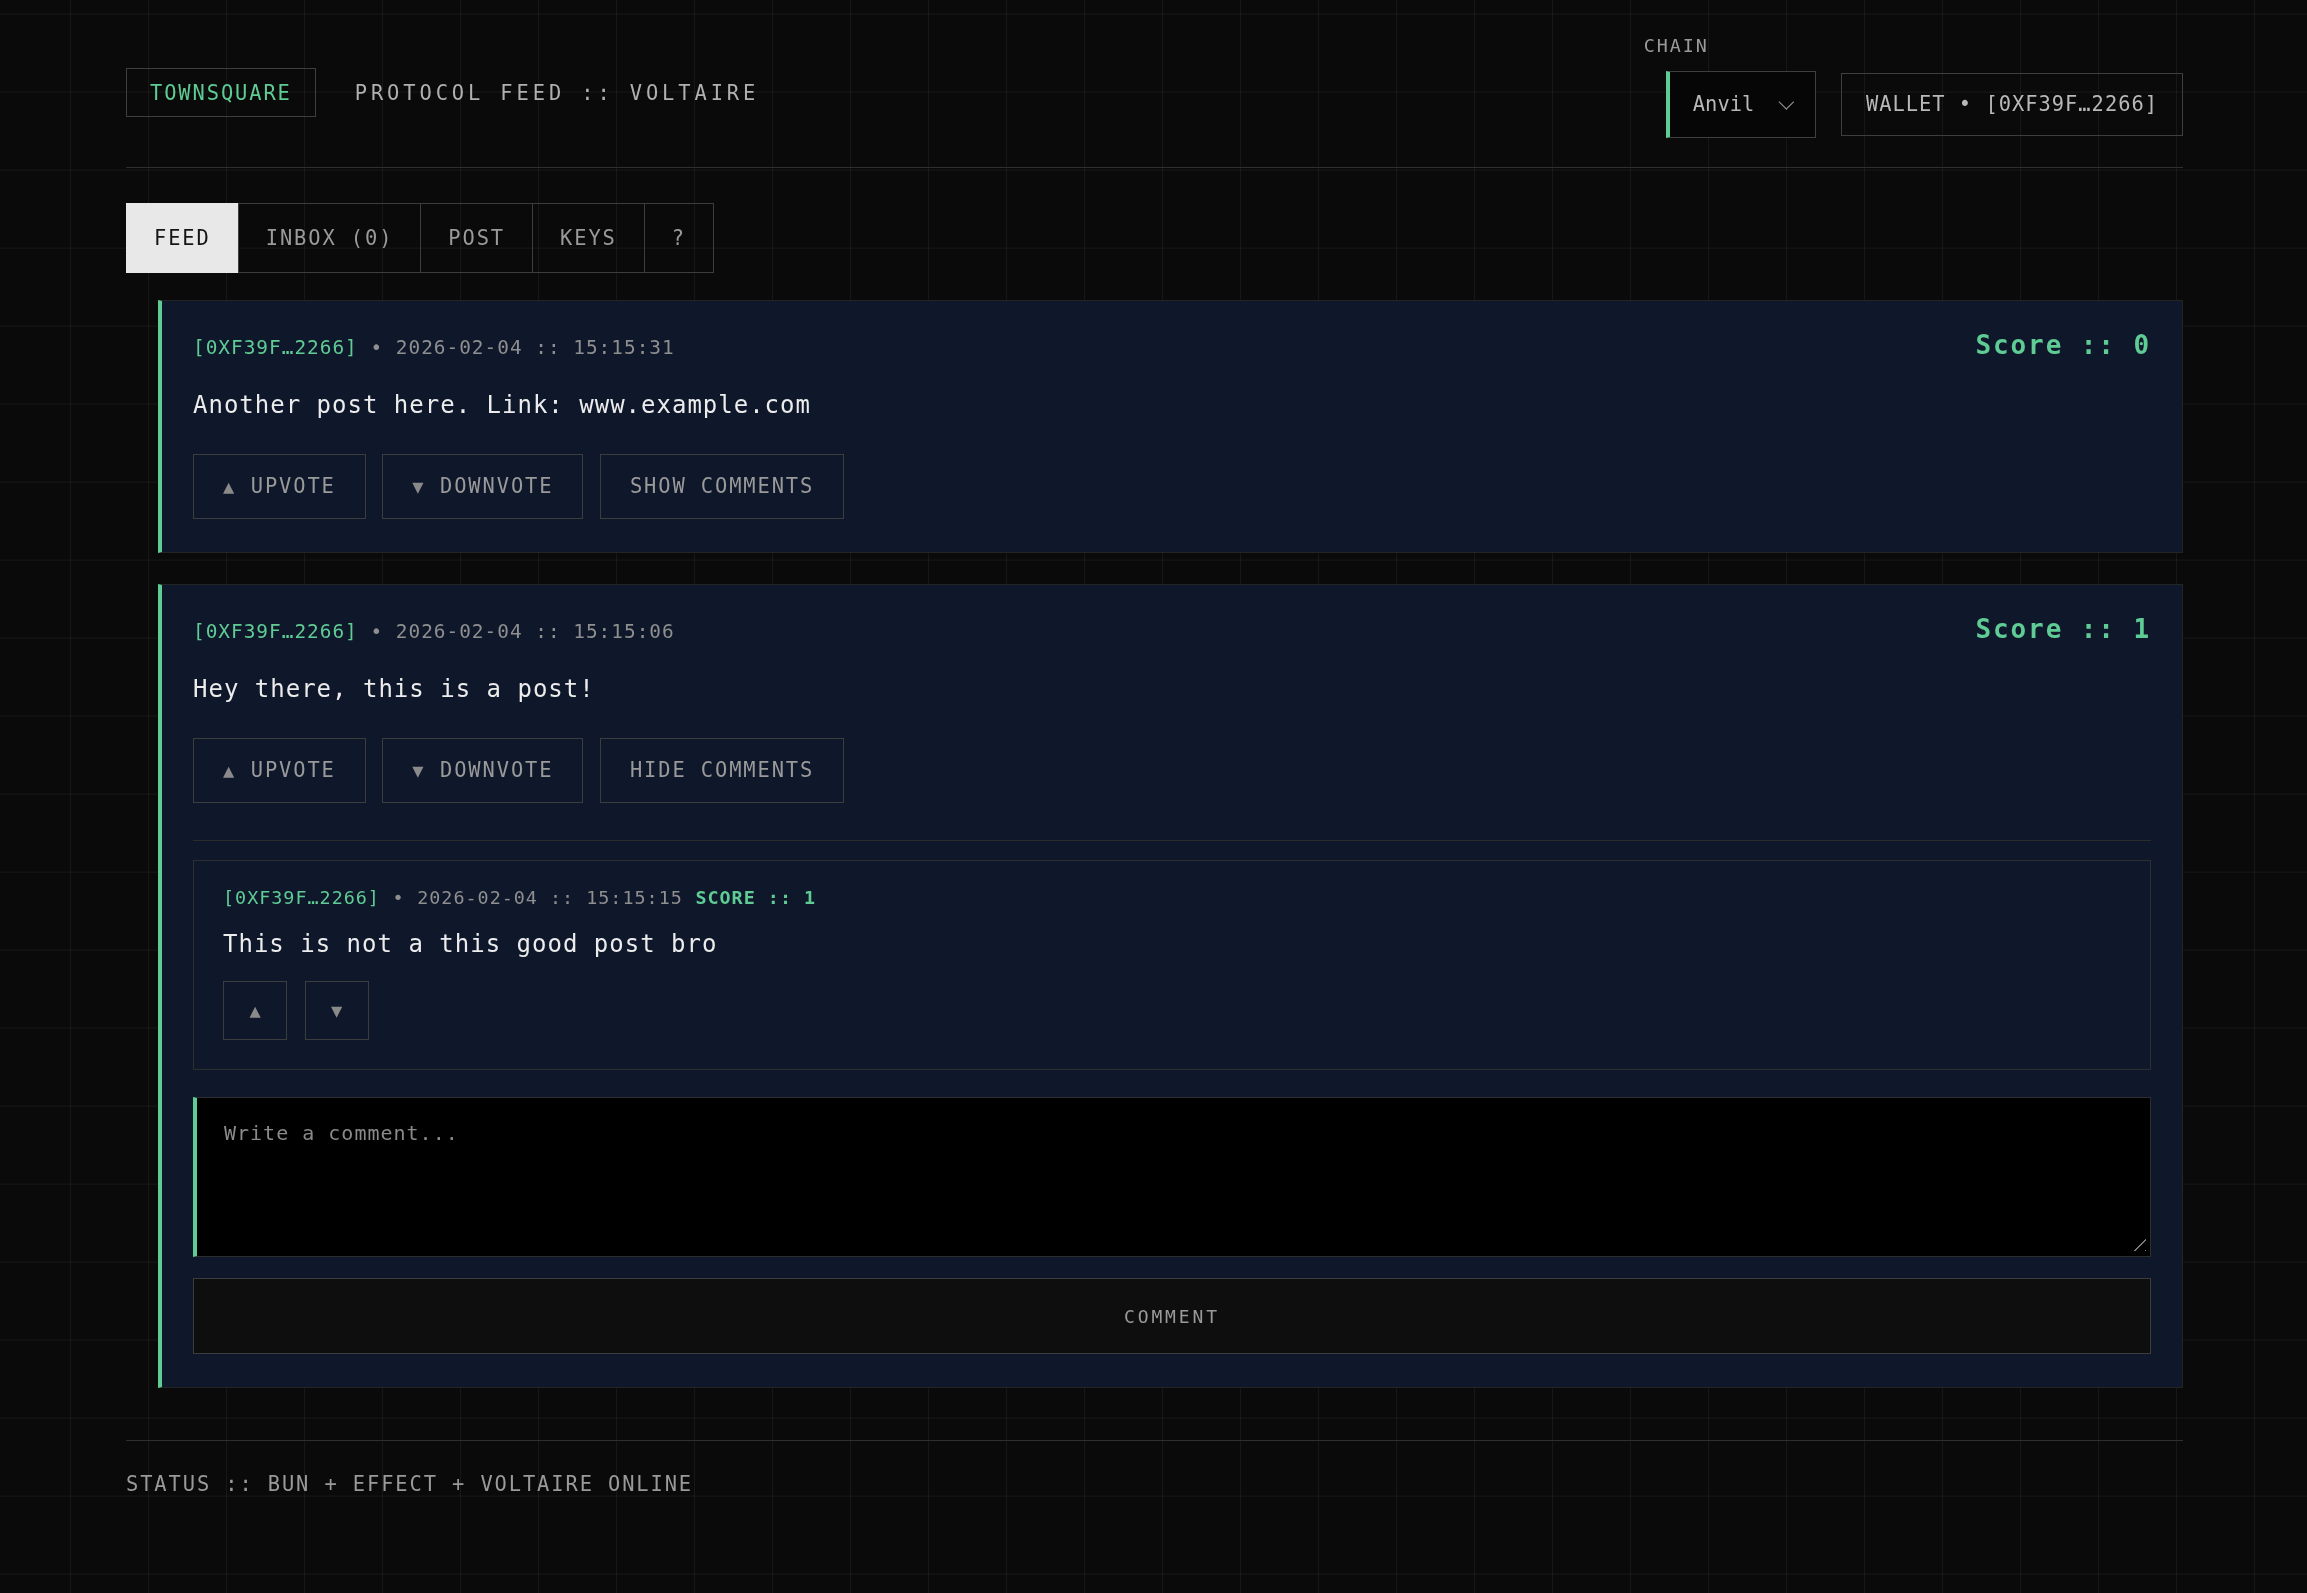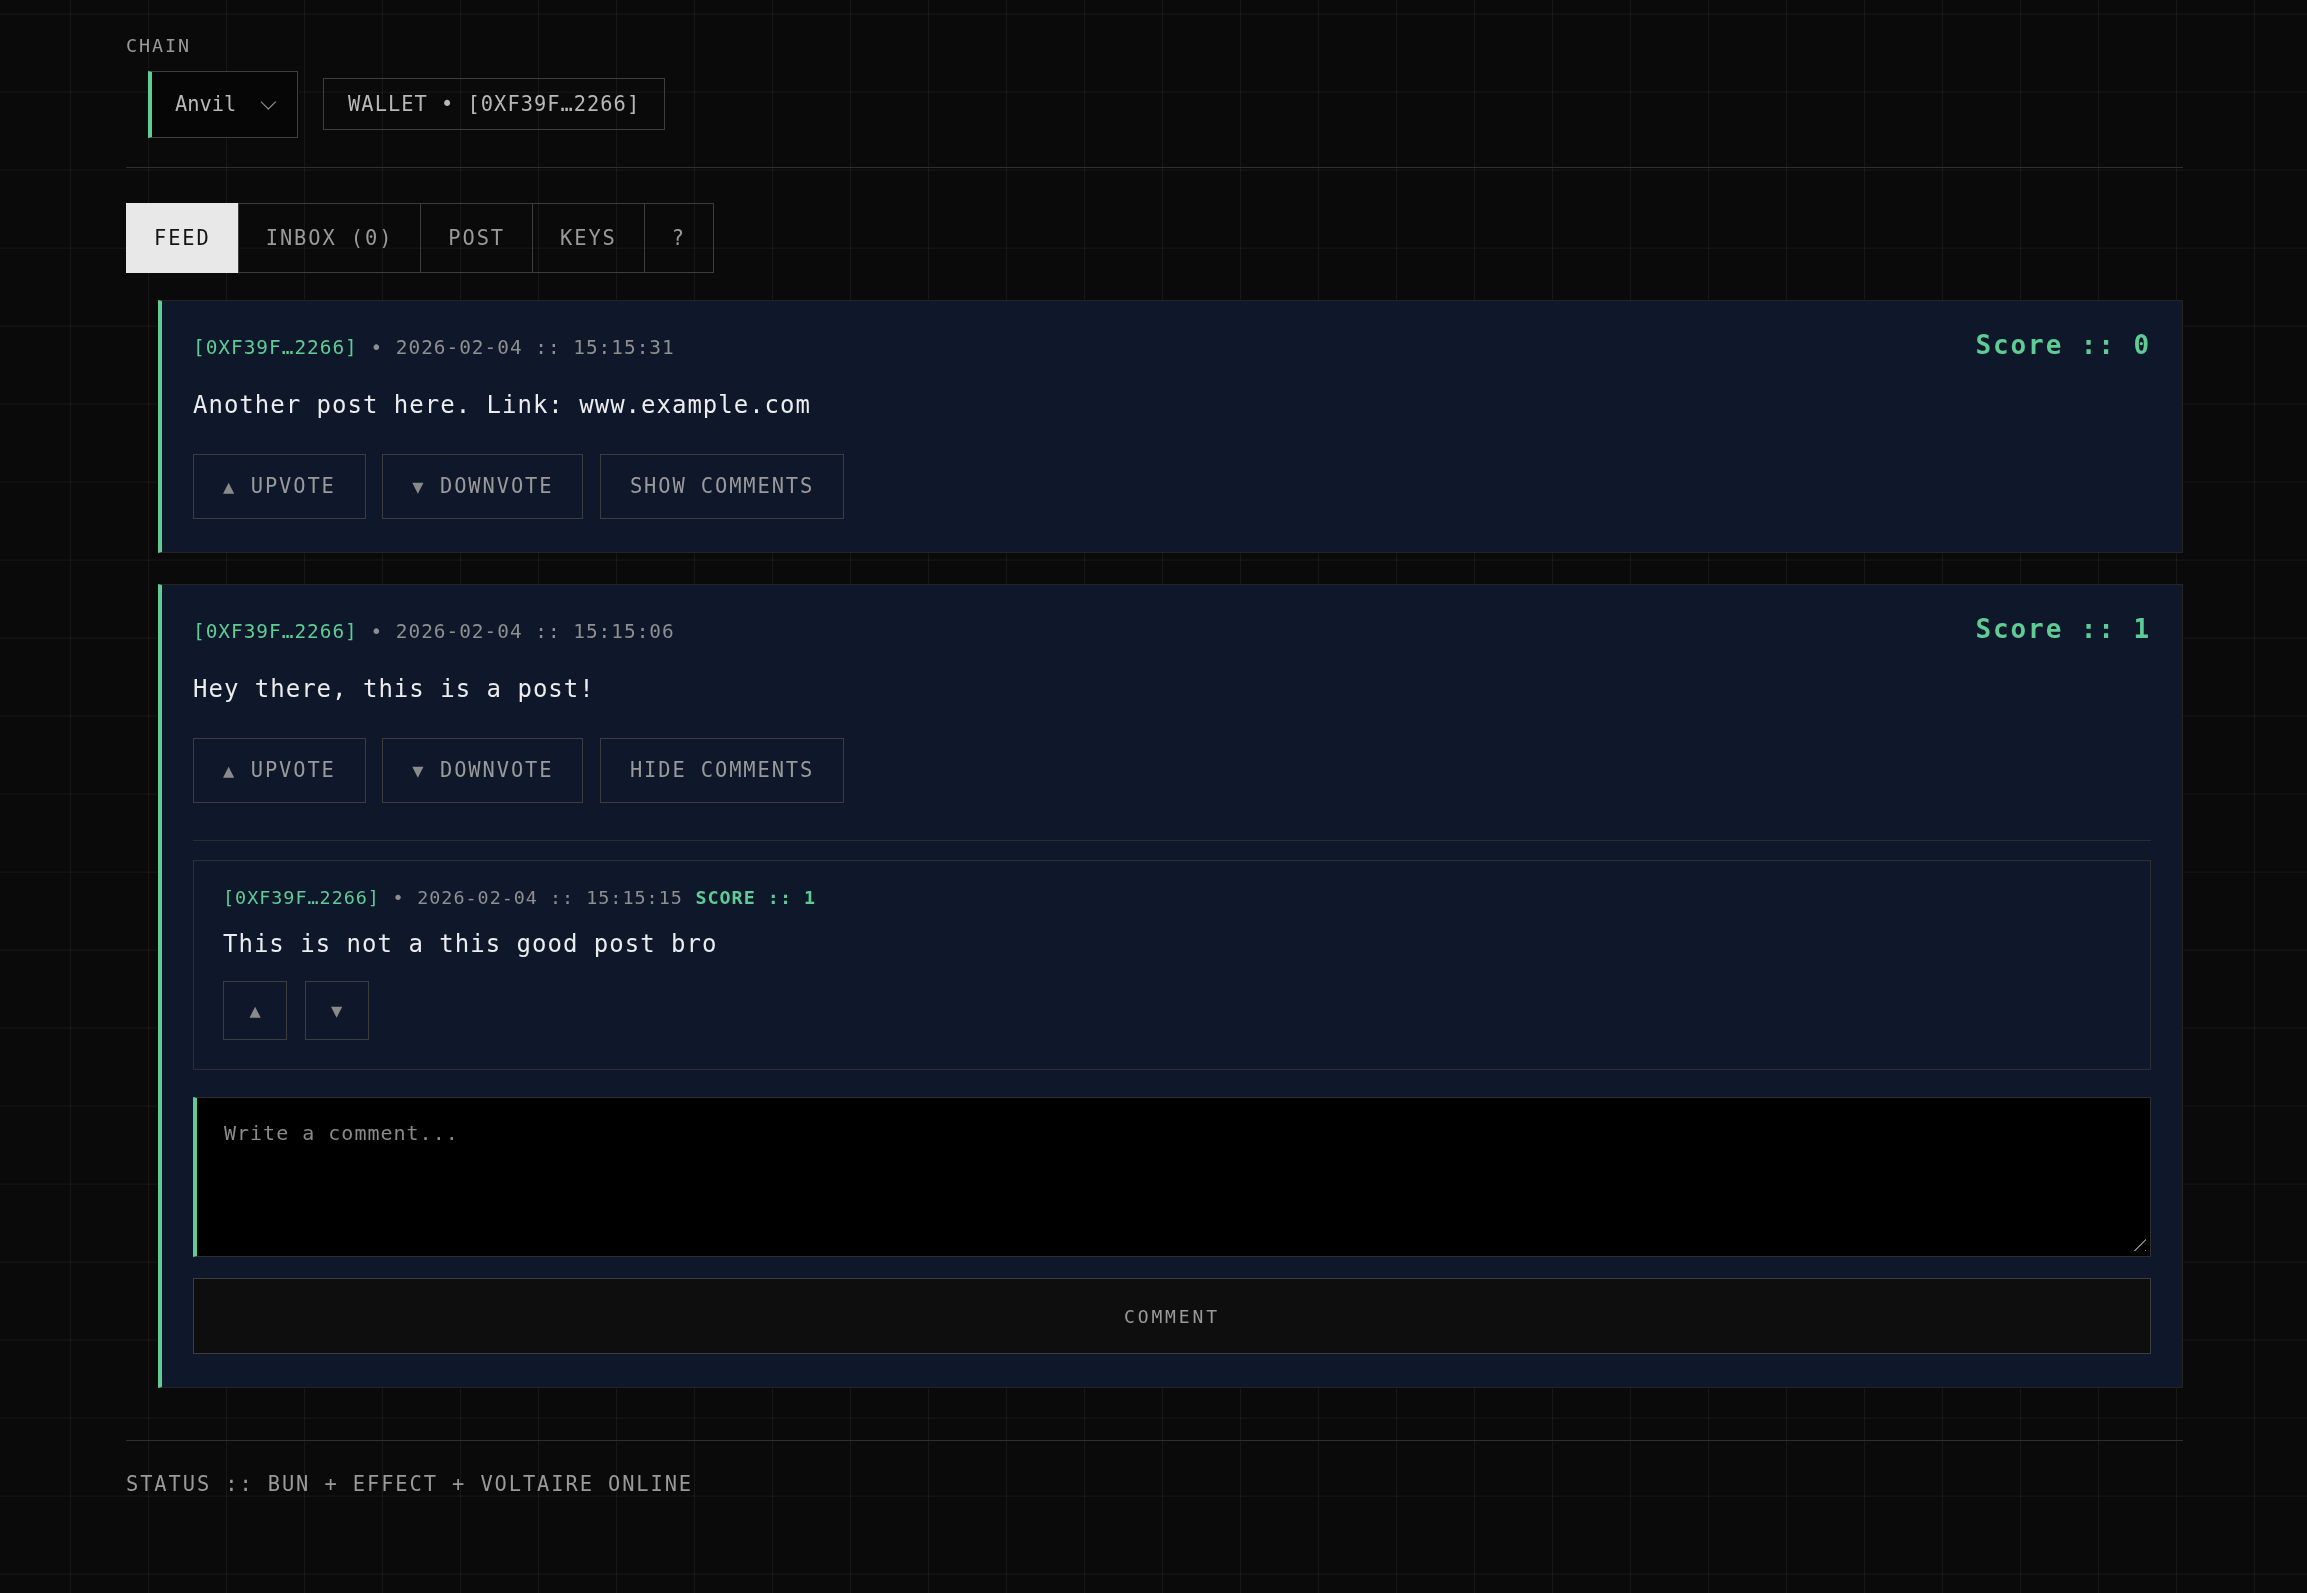--- a/index.html
+++ b/index.html
@@ -34,21 +34,21 @@
     border-left: 4.9px solid var(--accent);
     display: flex; align-items: center; gap: 27px;
     padding: 0 23px; font-size: 20.4px; color: #b8b8b8; cursor: pointer;
   }
   .chevron {
     width: 10.7px; height: 10.7px;
     border-right: 1.9px solid #9a9a9a; border-bottom: 1.9px solid #9a9a9a;
     transform: rotate(45deg) translate(-1.9px,-1.9px);
   }
   .wallet-box {
-    height: 52px; border: 1px solid #3f3f3f; background: transparent;
+    height: 63px; border: 1px solid #3f3f3f; background: transparent;
     display: flex; align-items: center; padding: 0 24px;
     font-size: 20.4px; color: #b8b8b8; letter-spacing: 1px; cursor: pointer;
     font-family: inherit;
   }
 
   
   .tabs { display: flex; margin-top: 35px; }
   .tab {
     height: 70px; padding: 16px 27px; display: flex; align-items: center;
     font-family: inherit; font-size: 20.4px; letter-spacing: 1.9px;
@@ -116,20 +116,26 @@
   .site-footer { margin-top: 52px; border-top: 1.9px solid #2f2f2f; padding-top: 31px; }
   .status-text { font-size: 20.4px; color: #9a9a9a; letter-spacing: 1.9px; }
 </style>
 </head>
 <body>
 
 <div class="page">
 
   <div class="header-block">
     <div class="header-row">
+      <div class="header-left">
+        <div class="logo-box">
+          <span class="logo-text">TOWNSQUARE</span>
+        </div>
+        <span class="subtitle">PROTOCOL FEED :: VOLTAIRE</span>
+      </div>
       <div class="header-right">
         <span class="chain-label">CHAIN</span>
         <div class="controls">
           <div class="chain-select">
             <span>Anvil</span>
             <span class="chevron"></span>
           </div>
           <button class="wallet-box">
             <span>WALLET • [0XF39F…2266]</span>
           </button>

